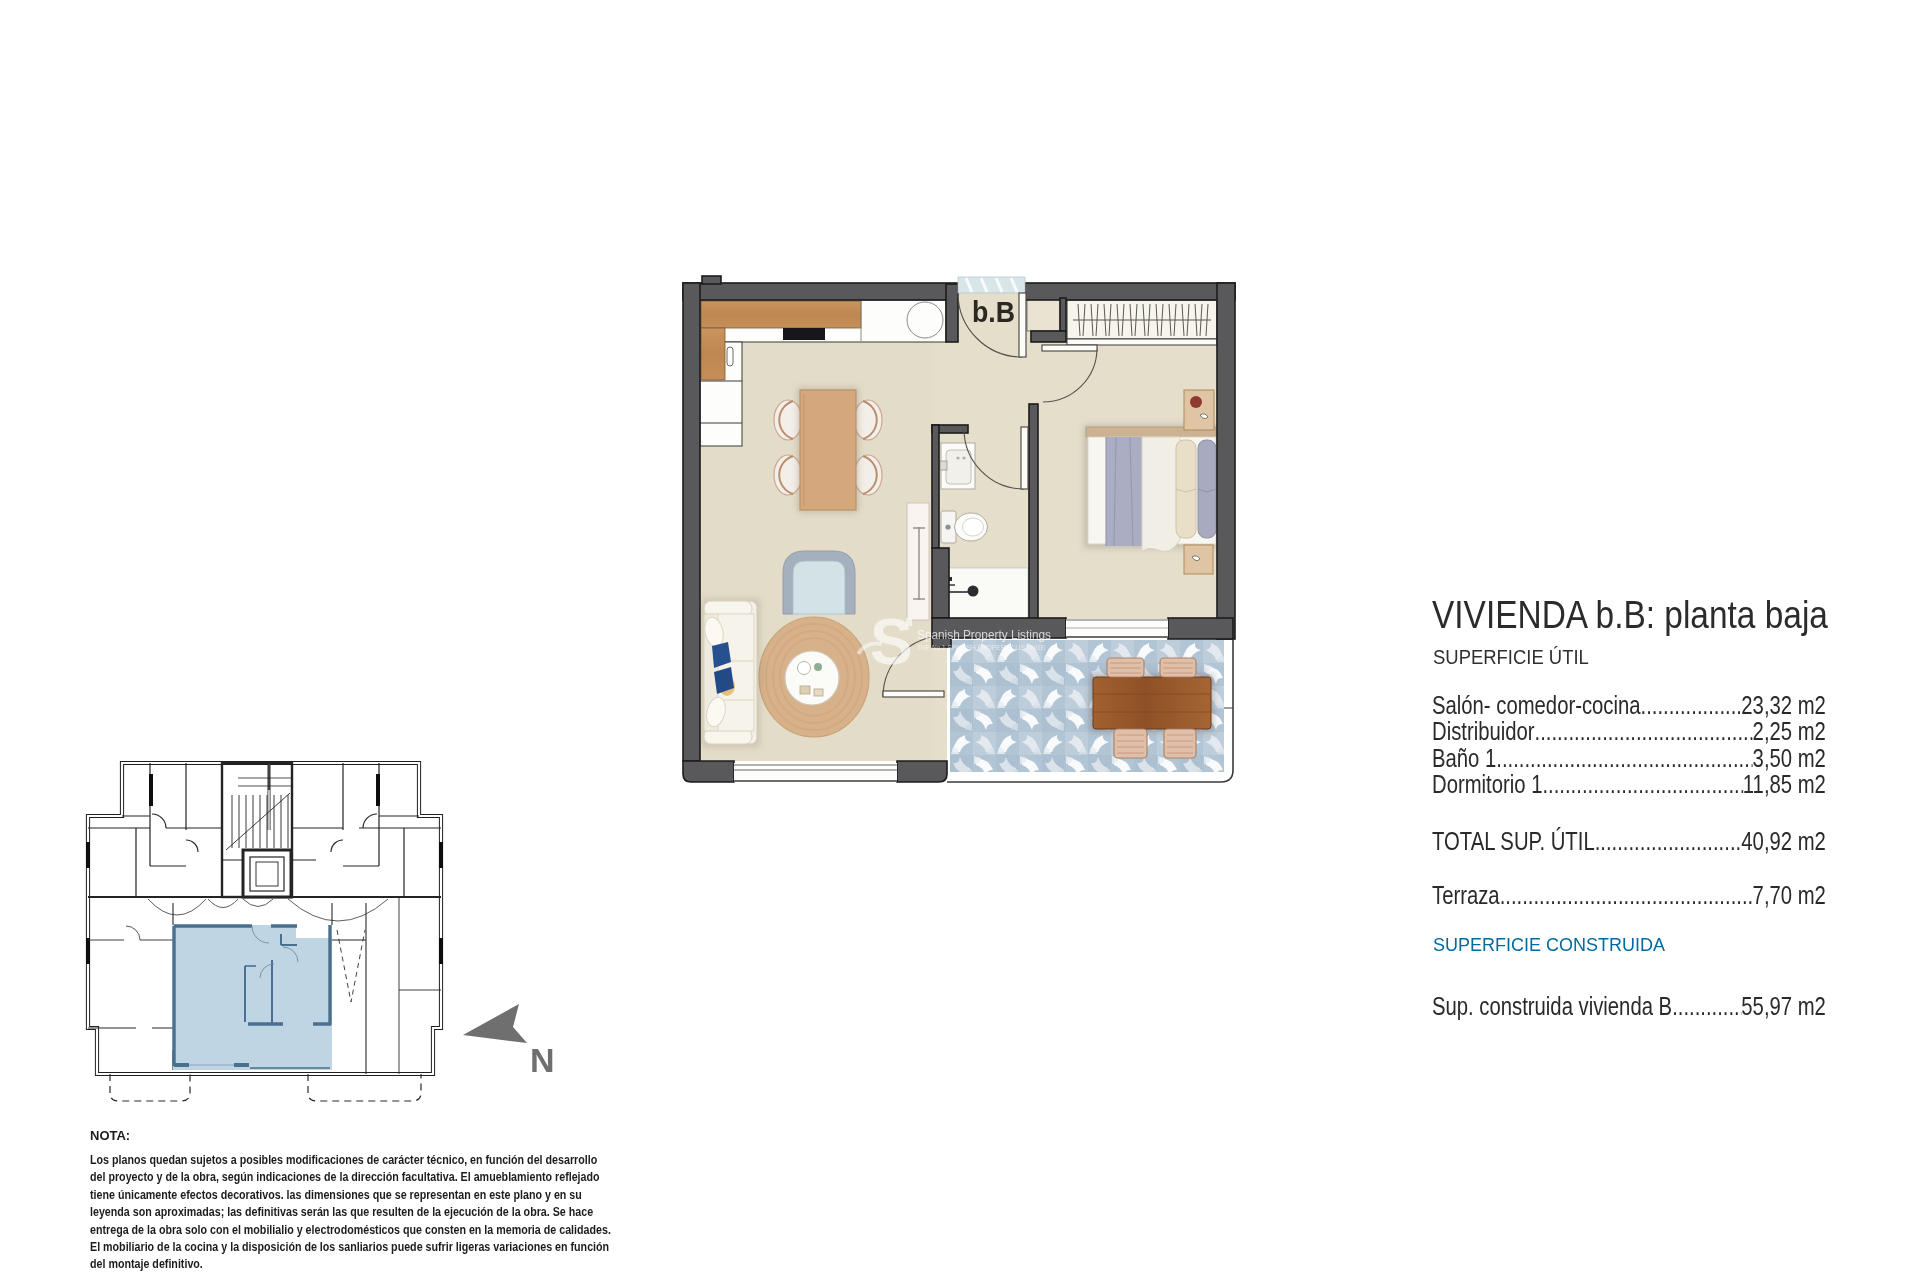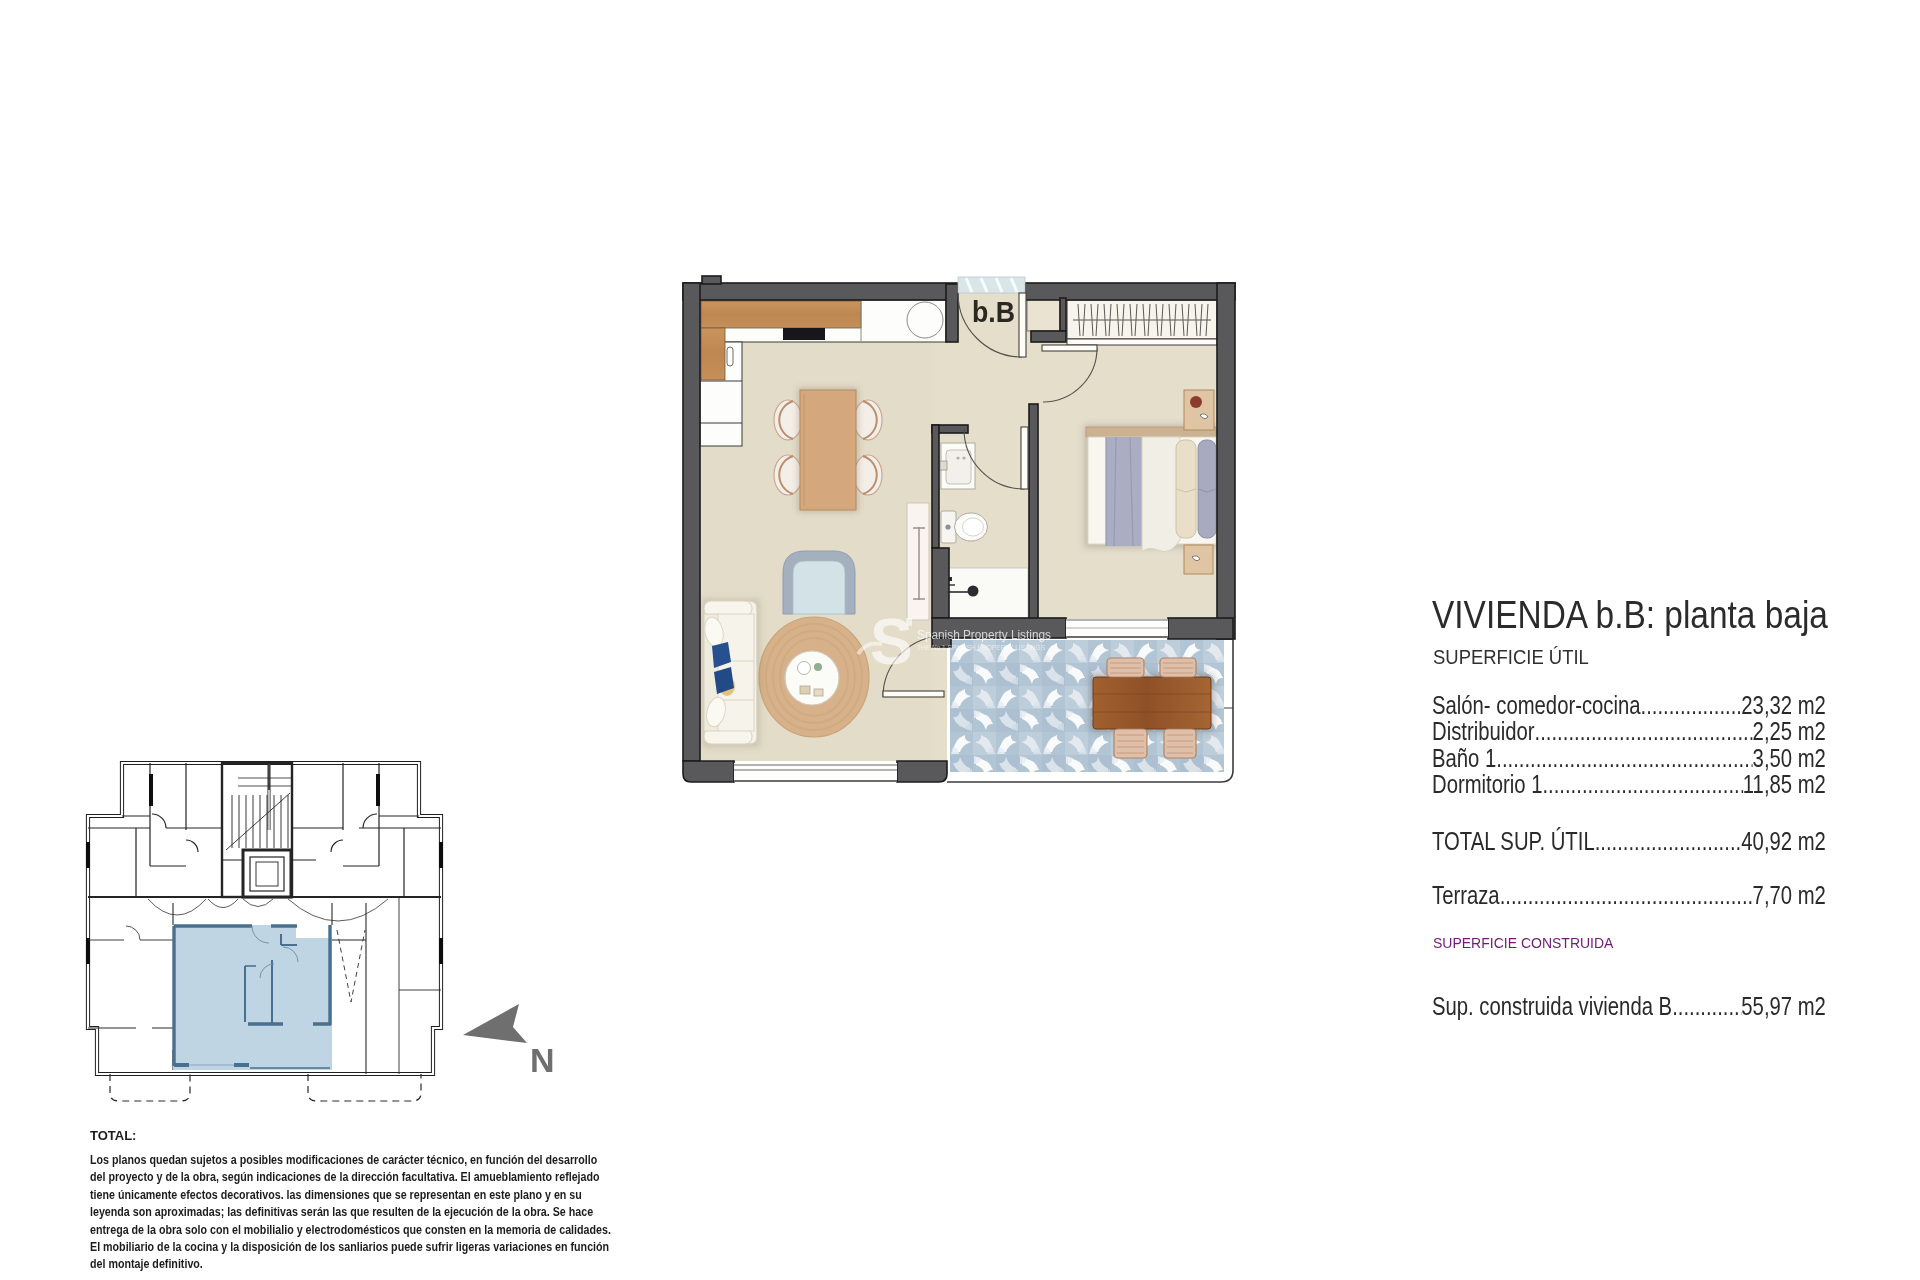--- a/index.html
+++ b/index.html
@@ -457,34 +457,34 @@
   </div>
 
   <div class="abs" style="left:1432px;top:880px;width:505px;transform:scaleX(0.78);transform-origin:0 0;">
     <div class="row" style="font-size:26px;">
         <span>Terraza</span>
         <span class="dots">....................................................</span>
         <span class="val">7,70 m2</span>
       </div>
   </div>
 
-  <div class="abs" style="left:1433px;top:936px;font-size:14px;color:#701a75;line-height:1;white-space:nowrap;transform:scaleX(1.0);transform-origin:0 0;">SUPERFICIE CONSTRUIDA</div>
+  <div class="abs" style="left:1433px;top:936px;font-size:18px;color:#0369a1;line-height:1;white-space:nowrap;transform:scaleX(1.0);transform-origin:0 0;">SUPERFICIE CONSTRUIDA</div>
 
   <div class="abs" style="left:1432px;top:991px;width:505px;transform:scaleX(0.78);transform-origin:0 0;">
     <div class="row" style="font-size:26px;">
         <span>Sup. construida vivienda B</span>
         <span class="dots">....................................................</span>
         <span class="val">55,97 m2</span>
       </div>
   </div>
 </div>
 
 <div id="nota">
 
-  <div class="abs" style="left:90px;top:1128px;font-size:13px;font-weight:bold;color:#1d1d1d;">TOTAL:</div>
+  <div class="abs" style="left:90px;top:1128px;font-size:13px;font-weight:bold;color:#1d1d1d;">NOTA:</div>
 
   <div class="abs" style="left:90px;top:1152px;font-size:12.5px;font-weight:bold;color:#1d1d1d;line-height:17.4px;white-space:nowrap;transform:scaleX(0.855);transform-origin:0 0;">
     Los planos quedan sujetos a posibles modificaciones de carácter técnico, en función del desarrollo<br>
     del proyecto y de la obra, según indicaciones de la dirección facultativa. El amueblamiento reflejado<br>
     tiene únicamente efectos decorativos. las dimensiones que se representan en este plano y en su<br>
     leyenda son aproximadas; las definitivas serán las que resulten de la ejecución de la obra. Se hace<br>
     entrega de la obra solo con el mobilialio y electrodomésticos que consten en la memoria de calidades.<br>
     El mobiliario de la cocina y la disposición de los sanliarios puede sufrir ligeras variaciones en función<br>
     del montaje definitivo.
   </div>

